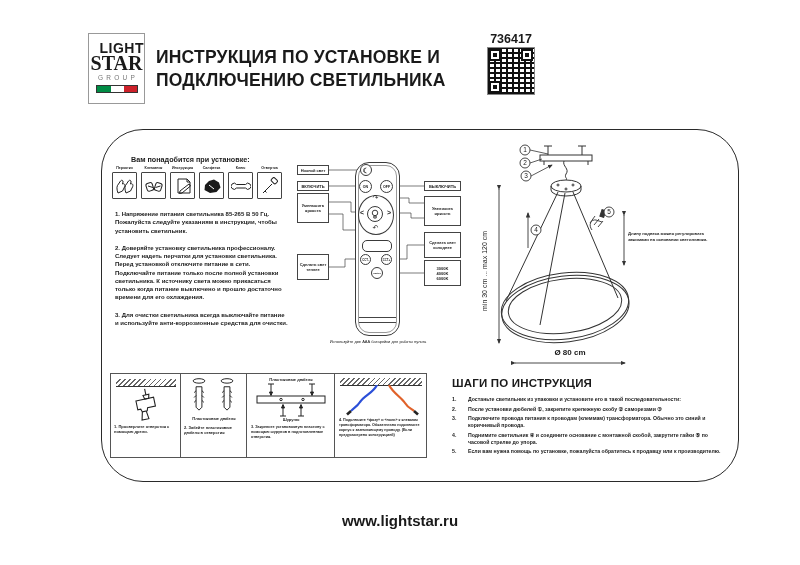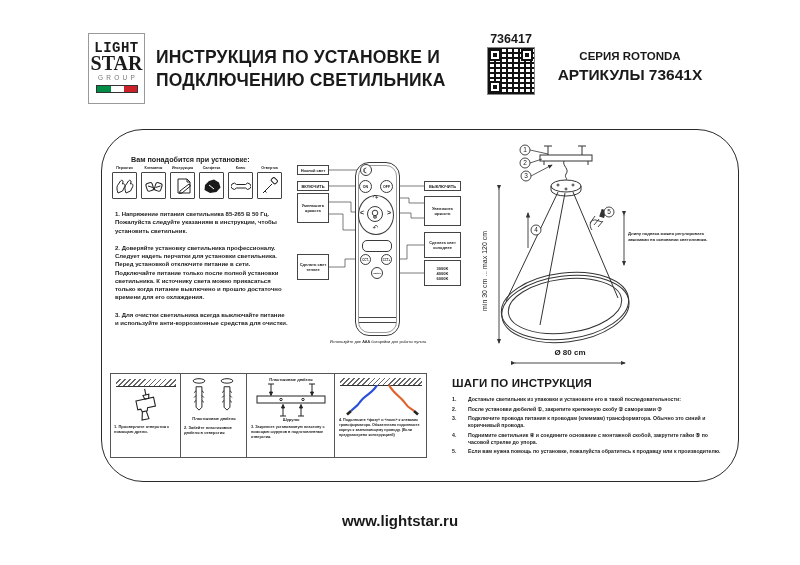--- a/index.html
+++ b/index.html
@@ -2,21 +2,21 @@
 <html><head>
 <meta charset="utf-8">
 <style>
   html,body{margin:0;padding:0;background:#e8e8e8;}
   .page{position:relative;width:800px;height:565px;background:#ffffff;overflow:hidden;
         font-family:"Liberation Sans",sans-serif;color:#1a1a1a;}
   .ab{position:absolute;}
   .ctr{display:flex;align-items:center;justify-content:center;text-align:center;}
   
   .logo-box{border:1px solid #999;text-align:center;box-sizing:border-box;padding-top:7px;}
-  .logo-l1{font-family:Liberation Mono, monospace;font-weight:700;font-size:14px;line-height:14px;letter-spacing:.5px;}
+  .logo-l1{font-family:Liberation Sans, sans-serif;font-weight:700;font-size:14px;line-height:14px;letter-spacing:.5px;text-align:right;}
   .logo-l2{font-family:"Liberation Serif",serif;font-weight:700;font-size:20px;line-height:16px;}
   .logo-l3{font-size:6.5px;letter-spacing:3.2px;color:#777;margin-top:3px;text-indent:3px;}
   .flag{width:40px;height:6px;border:1px solid #333;margin:4px auto 0;display:flex;}
   .flag div{height:100%;}
   .title{font-size:17.5px;font-weight:700;line-height:22.5px;letter-spacing:.2px;}
   .qrlabel{font-size:12.5px;font-weight:700;text-align:center;width:48px;}
   .qr{width:48px;height:48px;position:relative;border:1px solid #888;box-sizing:border-box;
       background-image:repeating-linear-gradient(0deg,#111 0 2px,transparent 2px 5px),
                        repeating-linear-gradient(90deg,#111 0 2px,#fff 2px 6px);}
   .fdr{position:absolute;width:12px;height:12px;border:2px solid #111;box-sizing:border-box;
@@ -86,24 +86,20 @@
 
   <div class="ab" style="left:487px;top:32px;">
     <div class="qrlabel">736417</div>
     <div class="qr" style="margin-top:1px;">
       <div class="fdr" style="left:1px;top:1px;"></div>
       <div class="fdr" style="right:1px;top:1px;"></div>
       <div class="fdr" style="left:1px;bottom:1px;"></div>
     </div>
   </div>
 
-  <div class="ab" style="left:540px;top:50px;width:180px;text-align:center;">
-    <div class="series">СЕРИЯ ROTONDA</div>
-    <div class="articles">АРТИКУЛЫ 73641X</div>
-  </div>
 
   <div class="ab mainpanel" style="left:101px;top:129px;width:638px;height:353px;"></div>
 
   <div class="ab tk-head" style="left:117px;top:155px;padding-left:14px;">Вам понадобится при установке:</div>
   <div class="ab tk-row" style="left:112px;top:166px;width:172px;">
     <div class="tk-item">
       <div class="tk-label">Перчатки</div>
       <div class="tk-boxi">
         <svg width="20" height="18" viewBox="0 0 20 18" stroke="#222" fill="none" stroke-width="1">
           <path d="M3 16 C1.5 12 1.5 9 3.5 7 L5.5 4 C6.5 2.5 8.5 3.5 8 5 L7.5 7 C9.5 6 10.5 8 9.5 10 L7.5 14 Z"></path>

